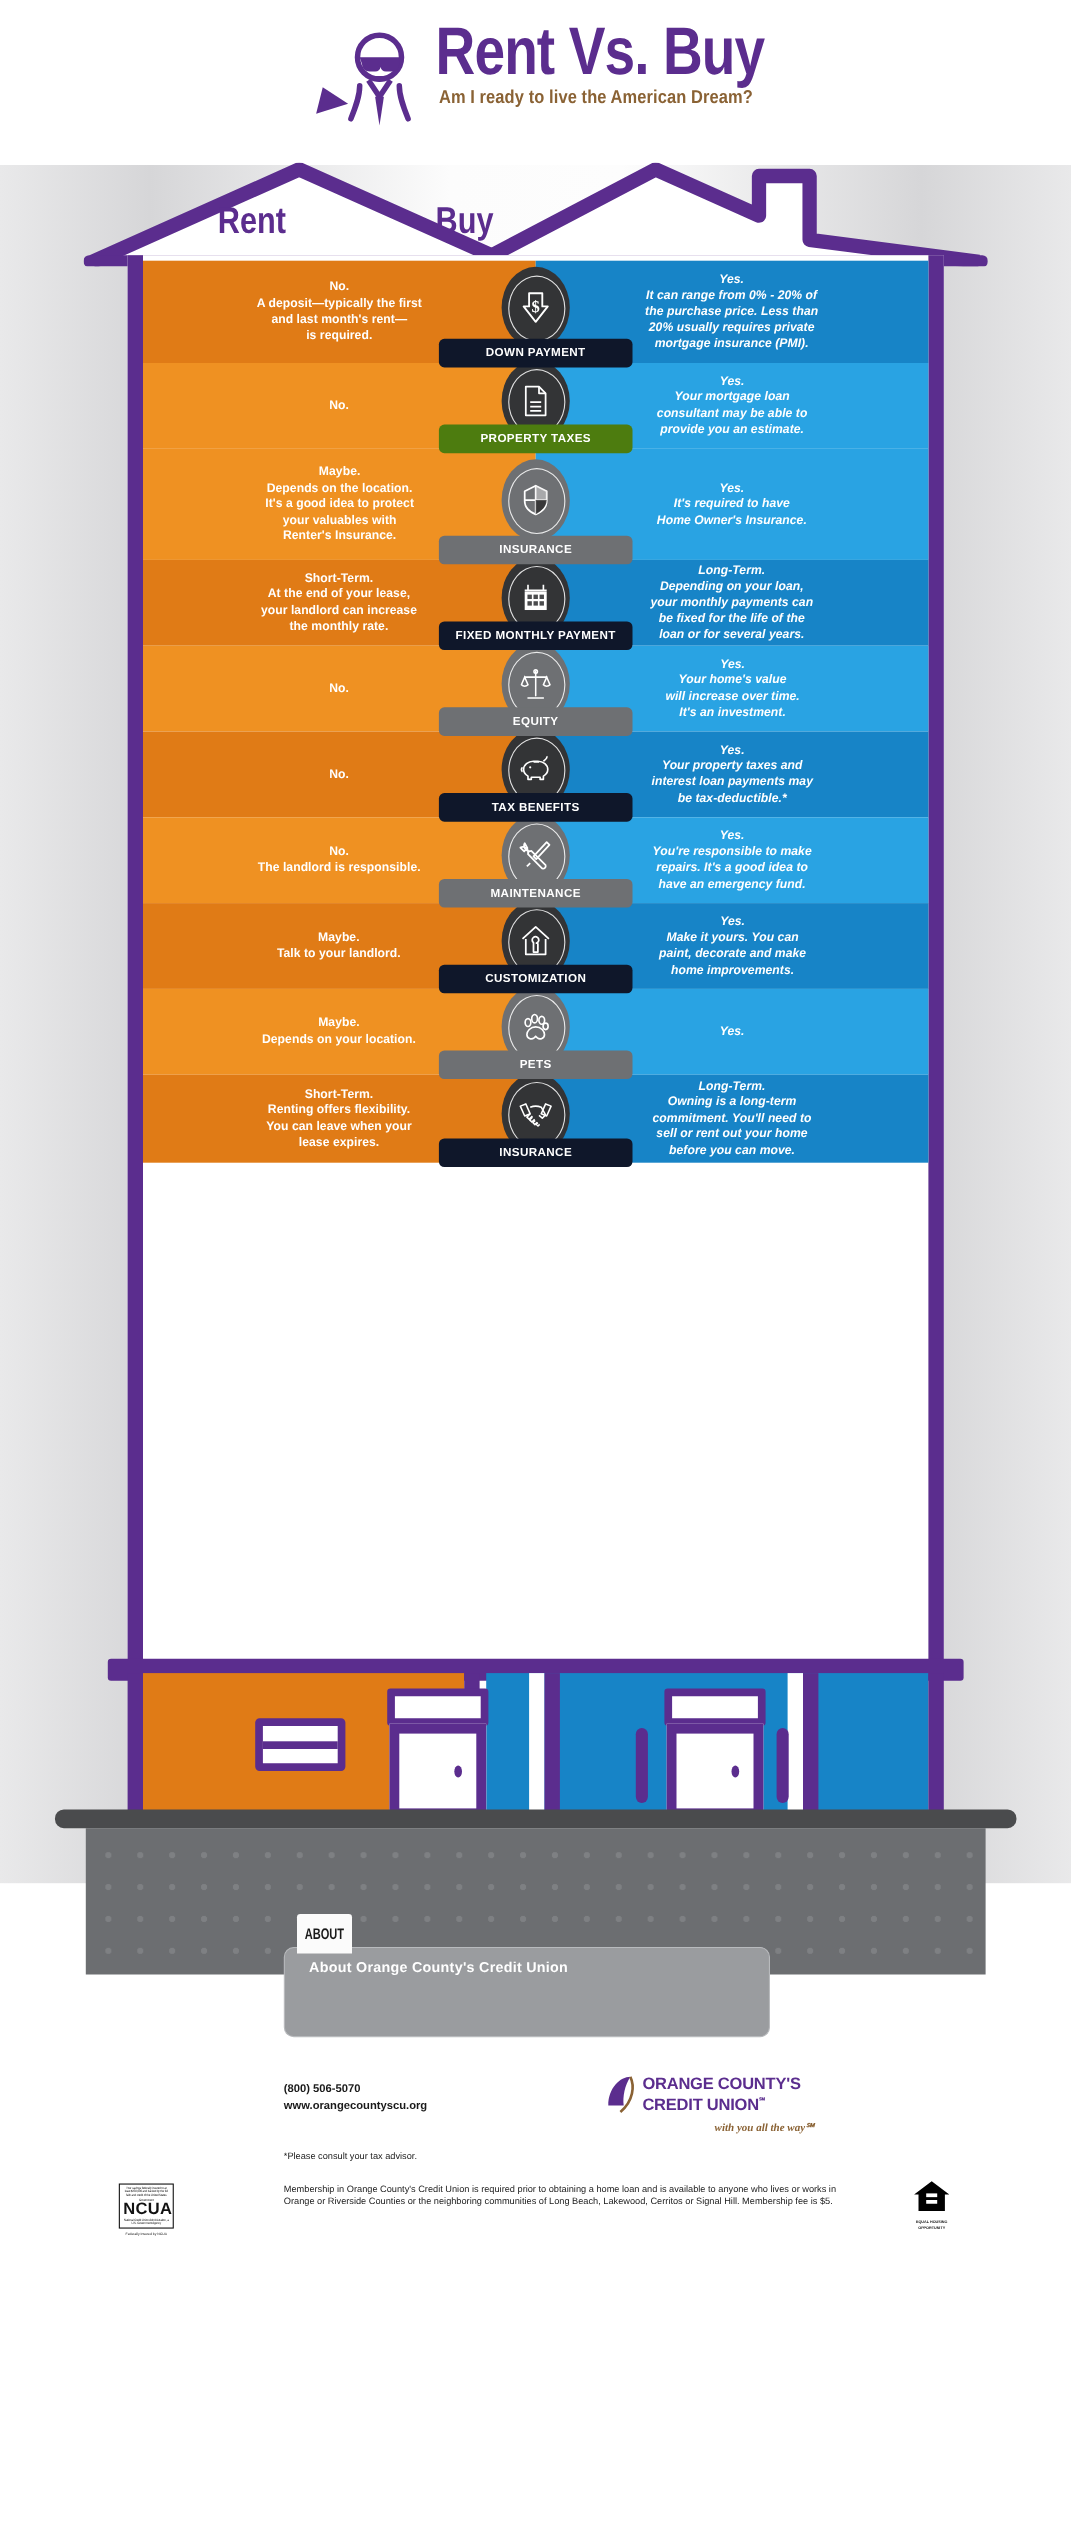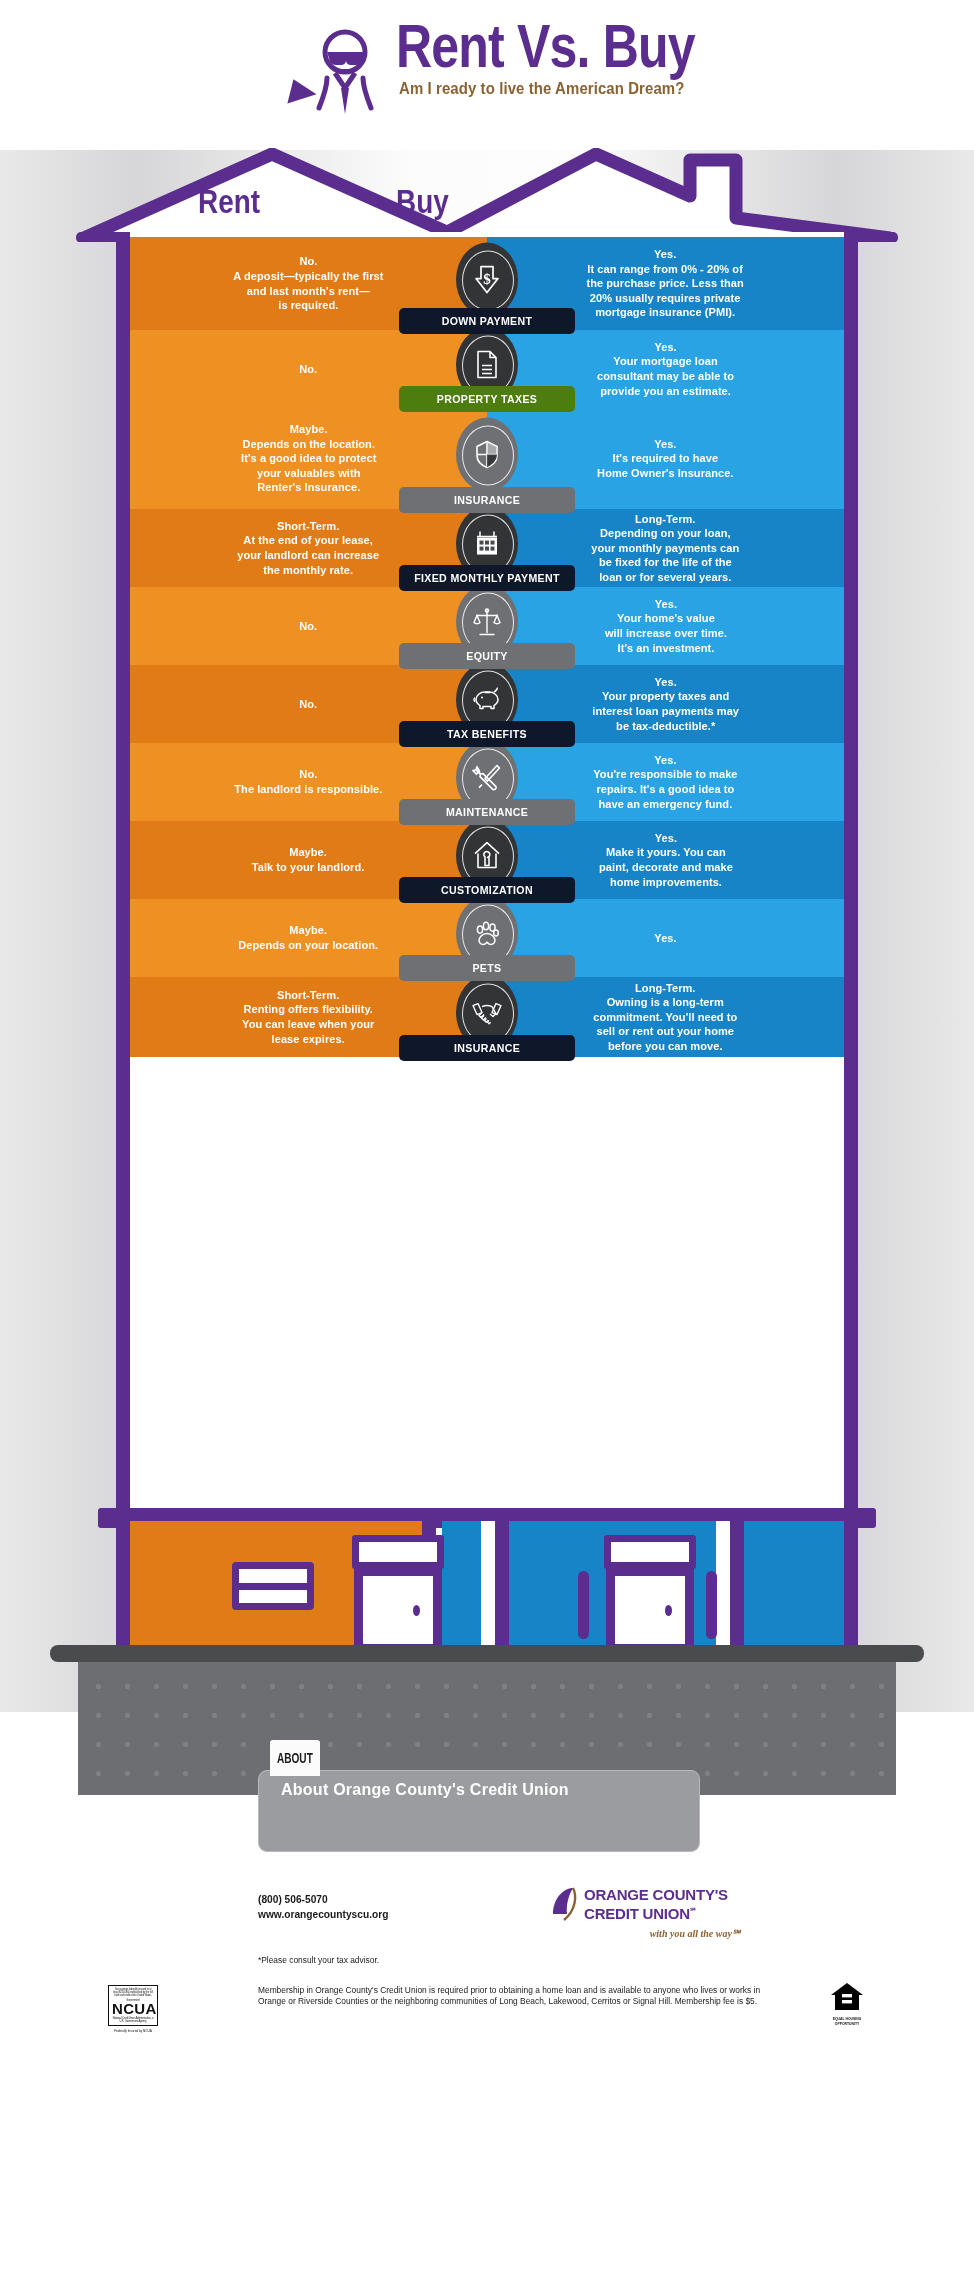--- a/index.html
+++ b/index.html
@@ -60,21 +60,21 @@
   .rows{position:absolute;left:130px;top:237px;width:714px;}
 
   .row{position:relative;width:714px;display:flex;}
   .cell{
     box-sizing:border-box;padding:12px 16px;
     display:flex;align-items:center;justify-content:center;text-align:center;
     color:#fff;font-size:11.4px;line-height:14.6px;font-weight:bold;
     letter-spacing:.05px;
   }
   .cell.left{width:357px;}
-  .cell.right{width:357px;}
+  .cell.right{width:357px;font-style:italic;}
   .cell p{margin:0;transform:scaleX(.97);}
 
   .row.dark .left{background:#e07b16;}
   .row.dark .right{background:#1784c7;}
   .row.light .left{background:#ef9122;}
   .row.light .right{background:#29a3e3;}
 
   
   .medallion{
     position:absolute;left:50%;top:50%;transform:translate(-50%,-56%);
@@ -138,21 +138,21 @@
   .about-tab span{
     font-family:"Liberation Sans",sans-serif;font-weight:bold;font-size:14px;color:#1a1a1a;letter-spacing:0;
     transform:scaleX(.72);display:block;white-space:nowrap;
   }
   .about-card{
     position:absolute;left:258px;top:1770px;width:442px;height:82px;
     background:#9a9c9f;border-radius:9px;border:1px solid #b8babd;box-sizing:border-box;
     padding:10px 22px;z-index:4;
   }
   .about-card h3{
-    margin:0 0 6px 0;font-size:16px;font-weight:bold;color:#fff;letter-spacing:.25px;
+    margin:0 0 6px 0;font-size:13px;font-weight:bold;color:#fff;letter-spacing:.25px;
   }
   .about-card ul{margin:0;padding:0;list-style:none;}
   .about-card li{font-size:10px;color:#fff;line-height:14.5px;letter-spacing:.1px;}
 
   
   .contact{position:absolute;left:258px;top:1893px;font-size:10.2px;font-weight:bold;color:#1a1a1a;line-height:14.5px;}
 
   .logo{position:absolute;left:550px;top:1884px;width:190px;height:52px;}
   .logo .l1{font-size:15px;font-weight:bold;color:#5b2d8e;letter-spacing:-.2px;line-height:16px;}
   .logo .l2{font-size:15px;font-weight:bold;color:#5b2d8e;letter-spacing:-.2px;line-height:16px;}

